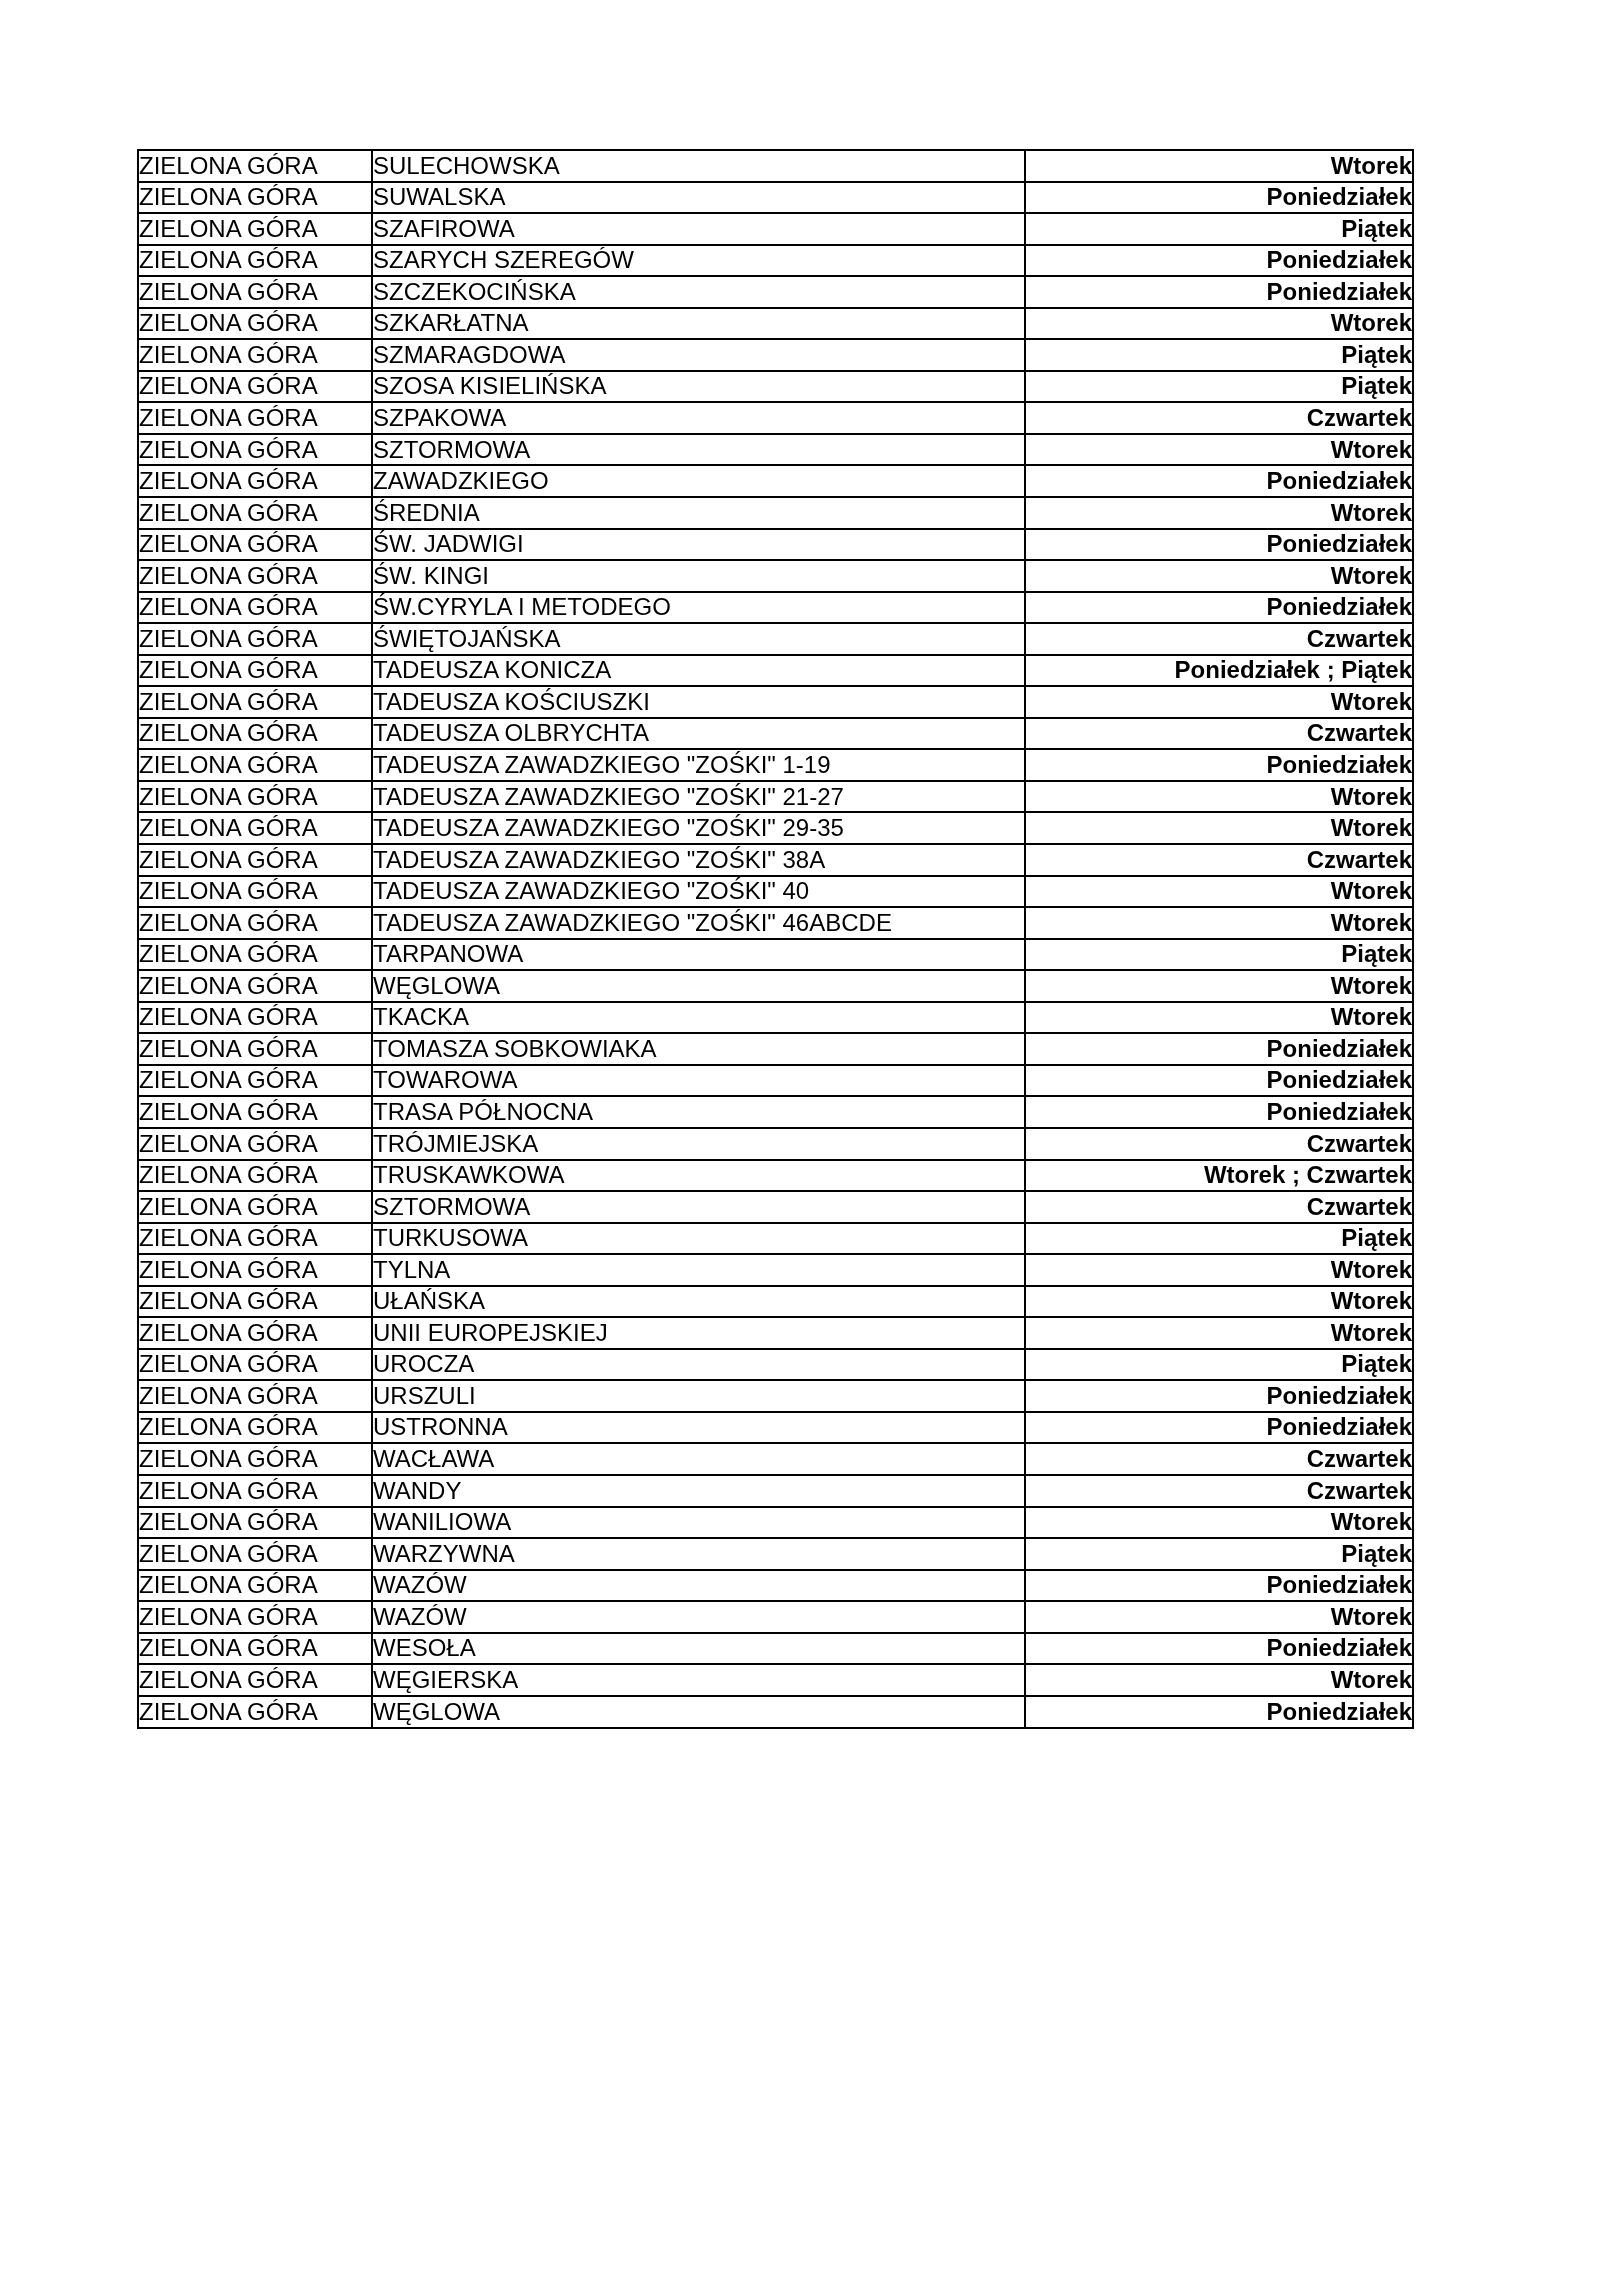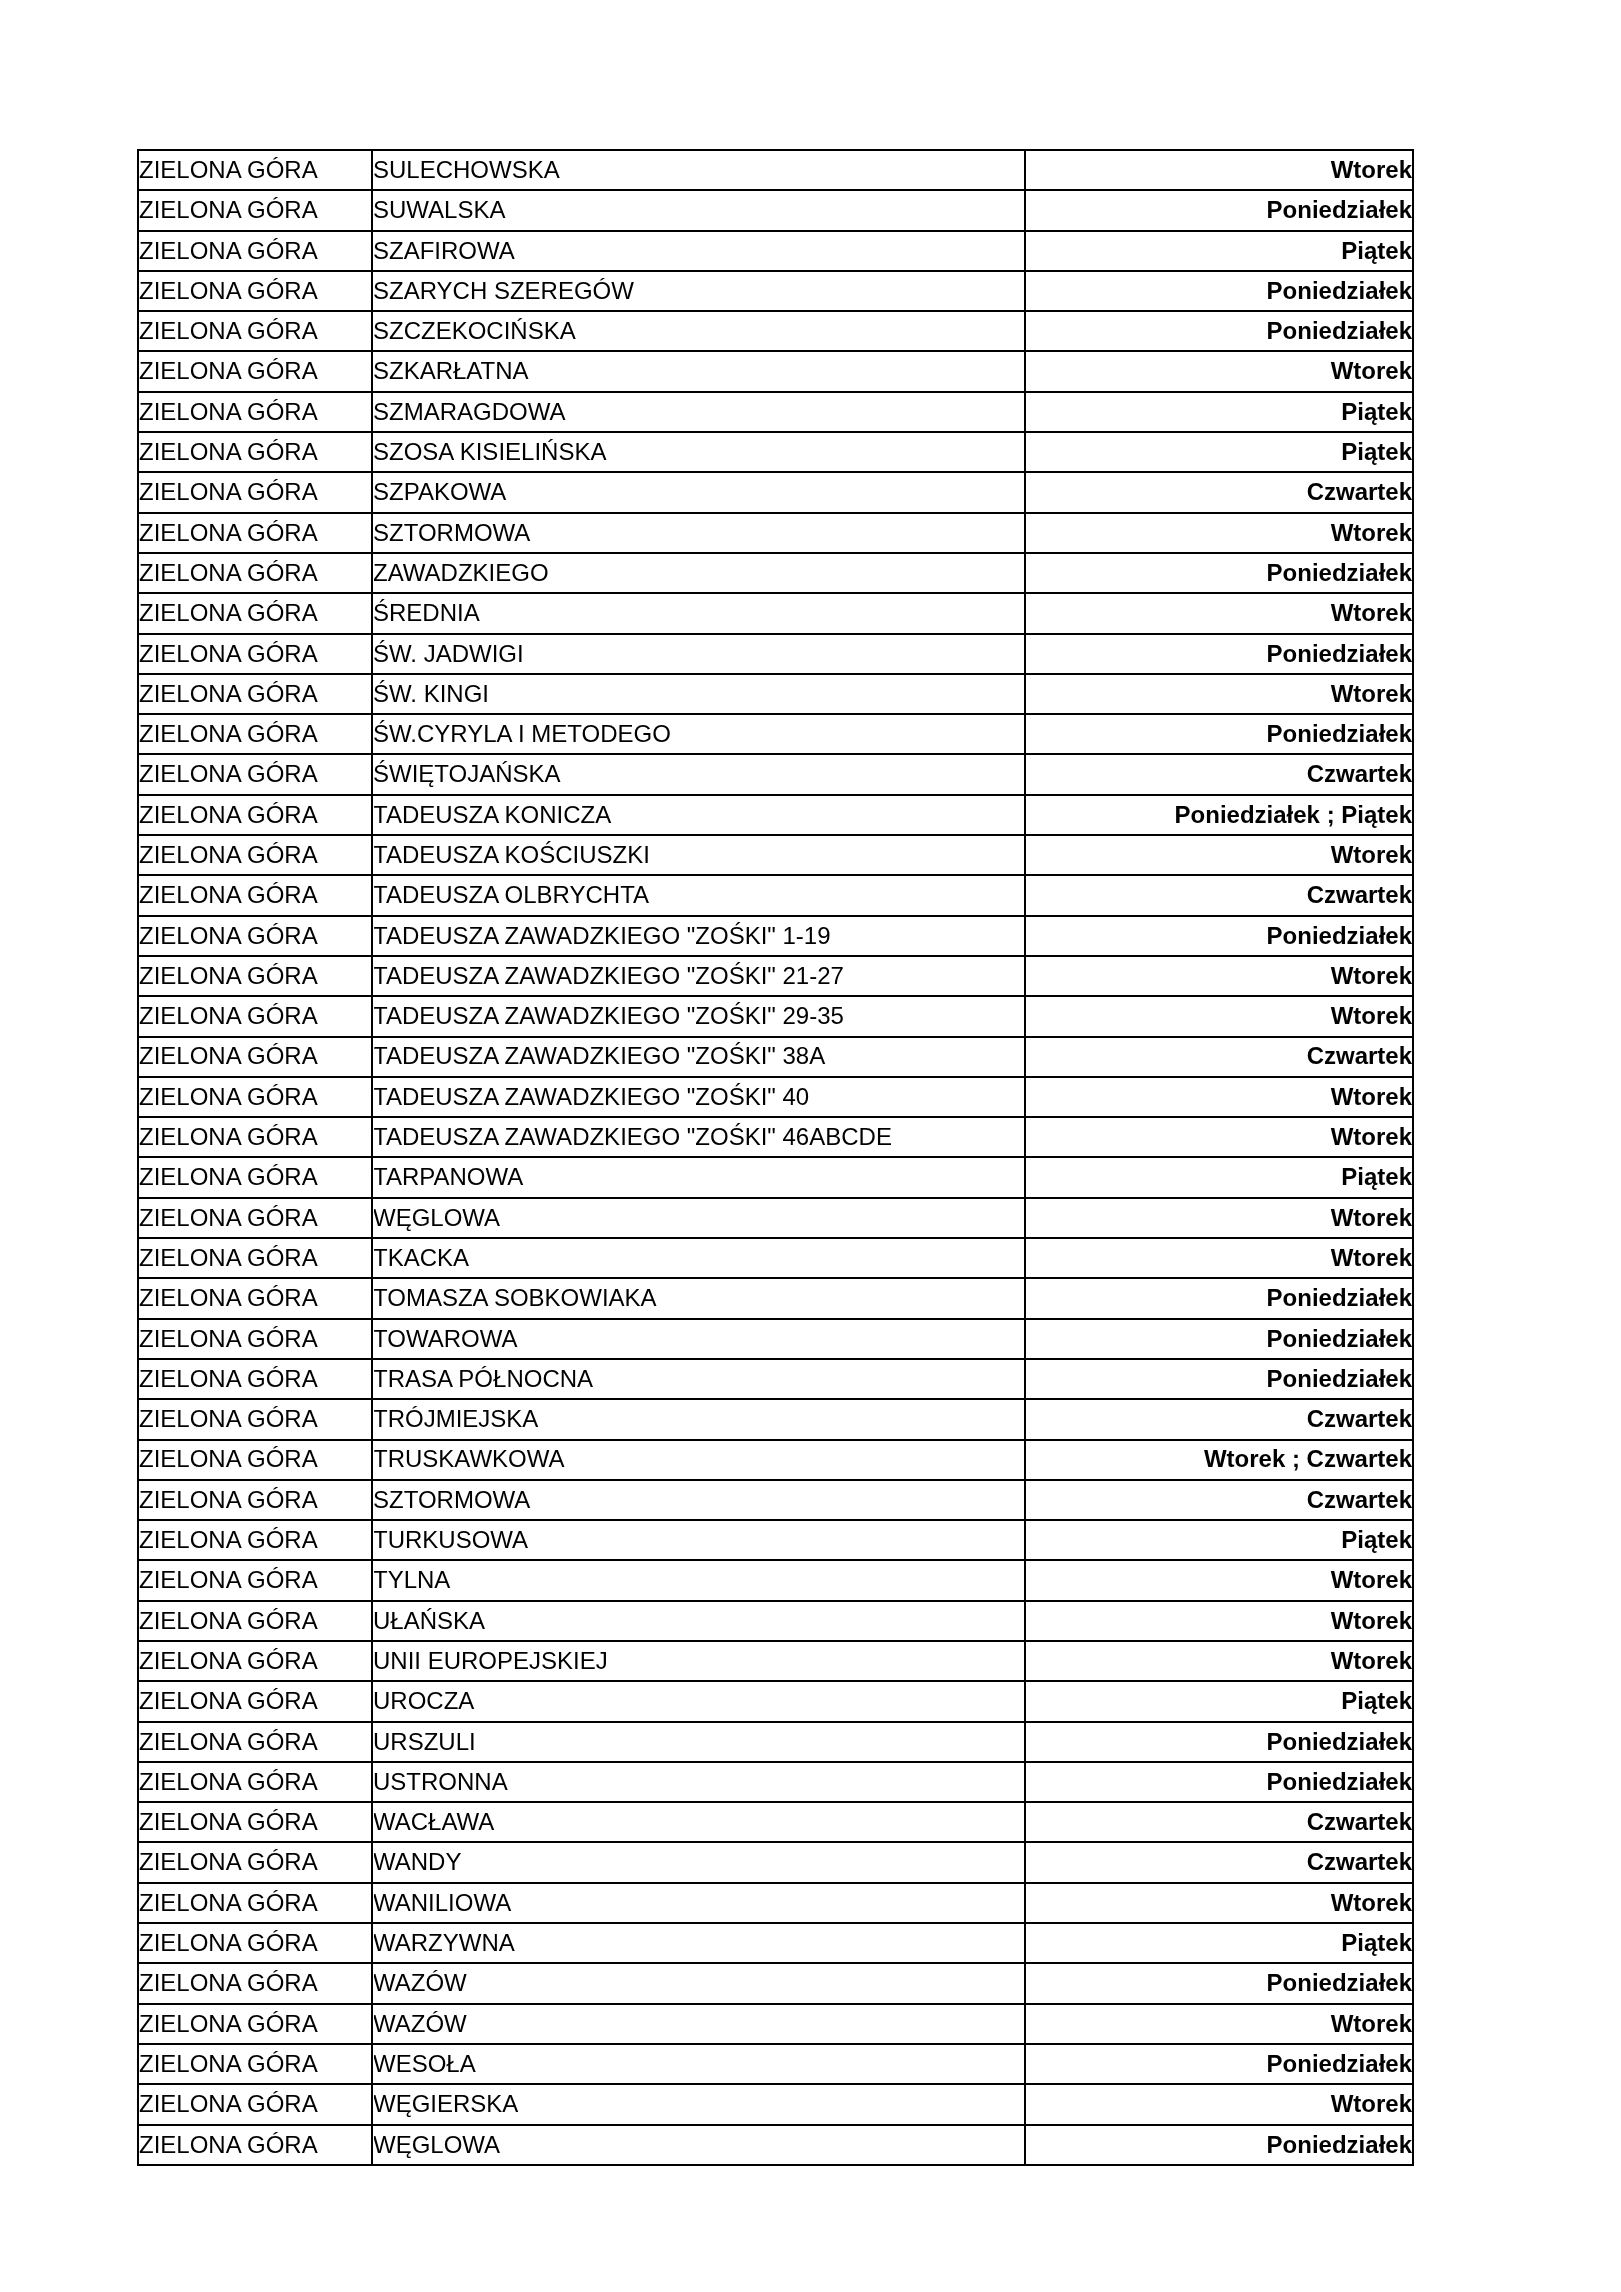--- a/index.html
+++ b/index.html
@@ -19,21 +19,21 @@
     left: 0; top: 0;
     width: 1621px;
     height: 2293px;
     background: #ffffff;
   }
   table.schedule {
     position: absolute;
     left: 137px;
     top: 149px;
     width: 1269px;
-    height: 2017px;
+    height: 1580px;
     border-collapse: collapse;
     table-layout: fixed;
   }
   table.schedule td {
     border: 2.7px solid #000000;
     font-size: 24px;
     line-height: 1.1;
     padding: 0;
     white-space: nowrap;
     overflow: hidden;
@@ -44,21 +44,20 @@
     width: 232px;
     text-align: left;
     padding-left: 6.3px;
     font-weight: normal;
   }
   td.street-cell {
     width: 651px;
     text-align: left;
     padding-left: 6.3px;
     font-weight: normal;
-    border-radius: 12px;
   }
   td.day-cell {
     width: 386px;
     text-align: right;
     font-weight: bold;
   }
 </style>
 </head>
 <body>
 

